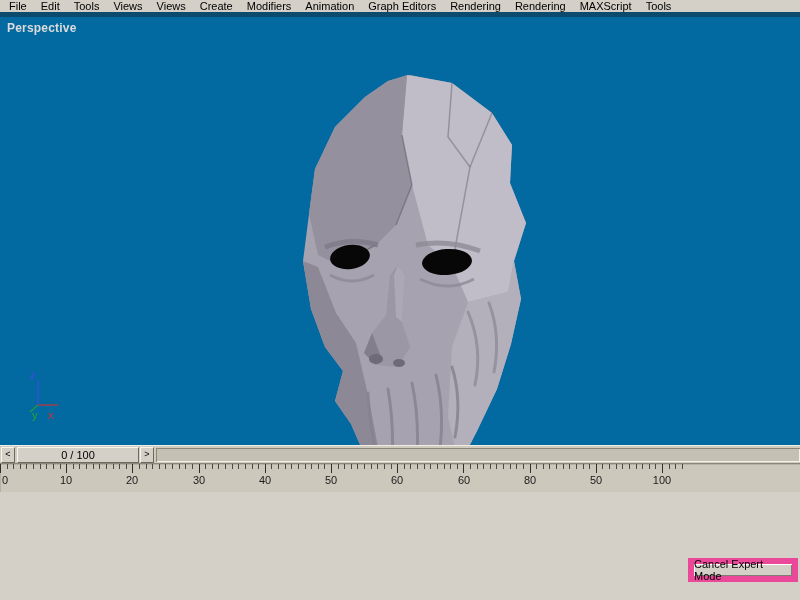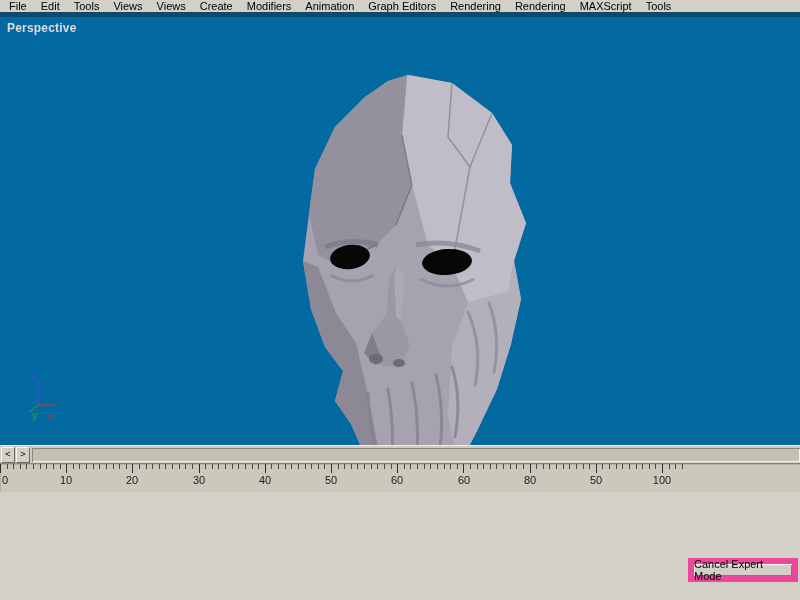--- a/index.html
+++ b/index.html
@@ -191,20 +191,21 @@
     <line x1="16" y1="36" x2="36" y2="36" stroke-width="1.5" opacity="0.75" stroke="#d03030"></line>
     <line x1="16" y1="36" x2="8" y2="43" stroke-width="1.5" opacity="0.75" stroke="#28a828"></line>
     <text x="8" y="10" font-size="11" fill="#4848e8">z</text>
     <text x="10" y="50" font-size="11" fill="#28a828">y</text>
     <text x="26" y="50" font-size="11" fill="#d03030">x</text>
   </svg>
 </div>
 
 <div class="slider-row">
   <div class="raised arrow-btn">&lt;</div>
+  <div class="raised slider-thumb">0 / 100</div>
   <div class="raised arrow-btn">&gt;</div>
   <div class="slider-track"></div>
 </div>
 
 <div class="trackbar">
   <div class="ticks-minor"></div>
   <div class="ticks-major"></div>
   <span class="ruler-label first" style="left:2px">0</span>
   <span class="ruler-label" style="left:66px">10</span>
   <span class="ruler-label" style="left:132px">20</span>

